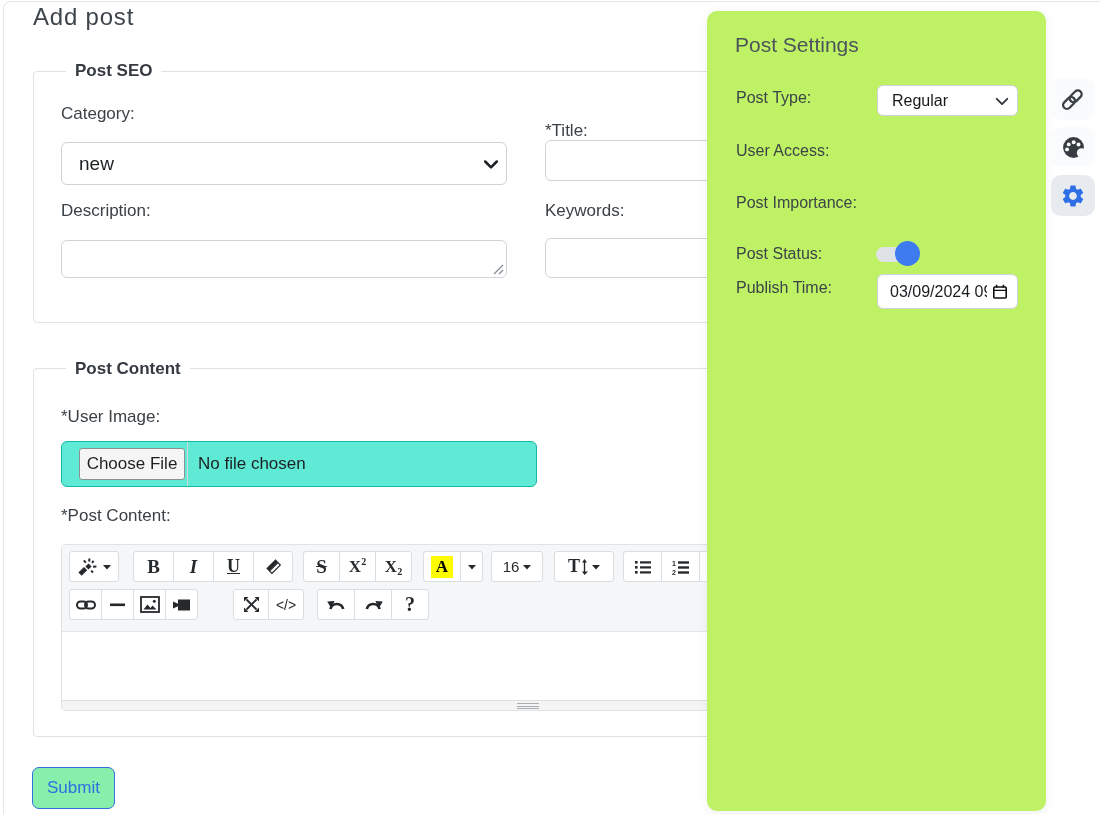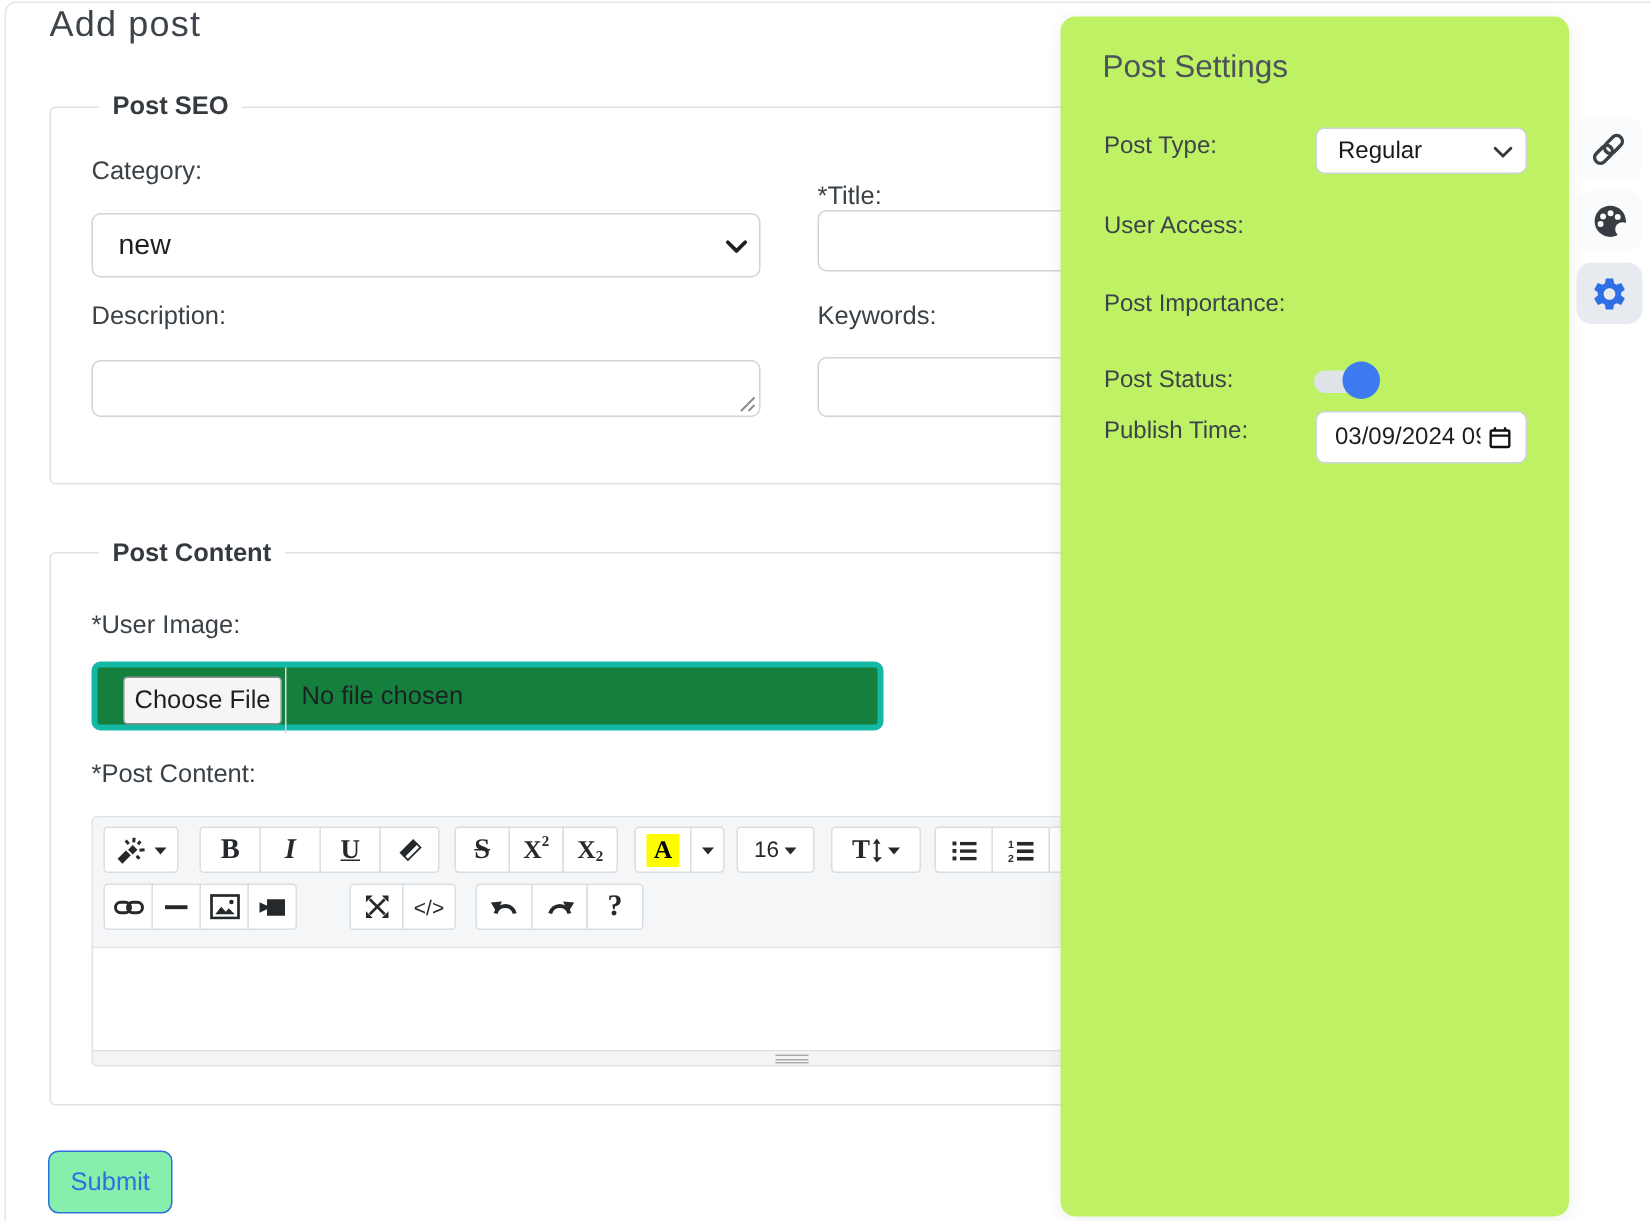--- a/index.html
+++ b/index.html
@@ -40,22 +40,22 @@
     display:flex; align-items:center; justify-content:center; font-size:15px; color:#26292c; }
   .grp .tb:first-child { margin-left:0; border-radius:3px 0 0 3px; }
   .grp .tb:last-child { border-radius:0 3px 3px 0; }
   .grp .tb:only-child { border-radius:3px; }
   .statusbar { position:absolute; left:0; bottom:0; width:927px; height:10px;
     background:#f4f4f5; border-top:1px solid #dcdfe2; border-radius:0 0 3px 3px; }
   .serif { font-family:"Liberation Serif", serif; }
   .submit { position:absolute; left:32px; top:767px; width:83px; height:42px;
     border:1px solid #2f6fe0; border-radius:7px; background:#86efac; color:#2f6fe0;
     font-size:17px; display:flex; align-items:center; justify-content:center; }
-  .filebox { position:absolute; left:61px; top:441px; width:528px; height:46px;
-    background:#15803d; border:4px solid #14b8a6; border-radius:6px; }
+  .filebox { position:absolute; left:61px; top:441px; width:476px; height:46px;
+    background:#5eead4; border:1px solid #14b8a6; border-radius:6px; }
   .filebtn { position:absolute; left:17px; top:6px; width:106px; height:32px;
     background:#f5f5f5; border:1px solid #8b9095; border-radius:3px; font-size:17px;
     color:#1d2023; display:flex; align-items:center; justify-content:center; }
   .filediv { position:absolute; left:125px; top:0; width:1px; height:44px; background:#d4d8dc; }
   .filetxt { position:absolute; left:136px; top:50%; transform:translateY(-50%);
     font-size:17px; color:#1d2023; }
   .toggletrack { position:absolute; left:169px; top:236px; width:40px; height:15px;
     border-radius:8px; background:#dfe3e7; }
   .toggleknob { position:absolute; left:188px; top:230px; width:25px; height:25px;
     border-radius:50%; background:#3e7bf0; }

